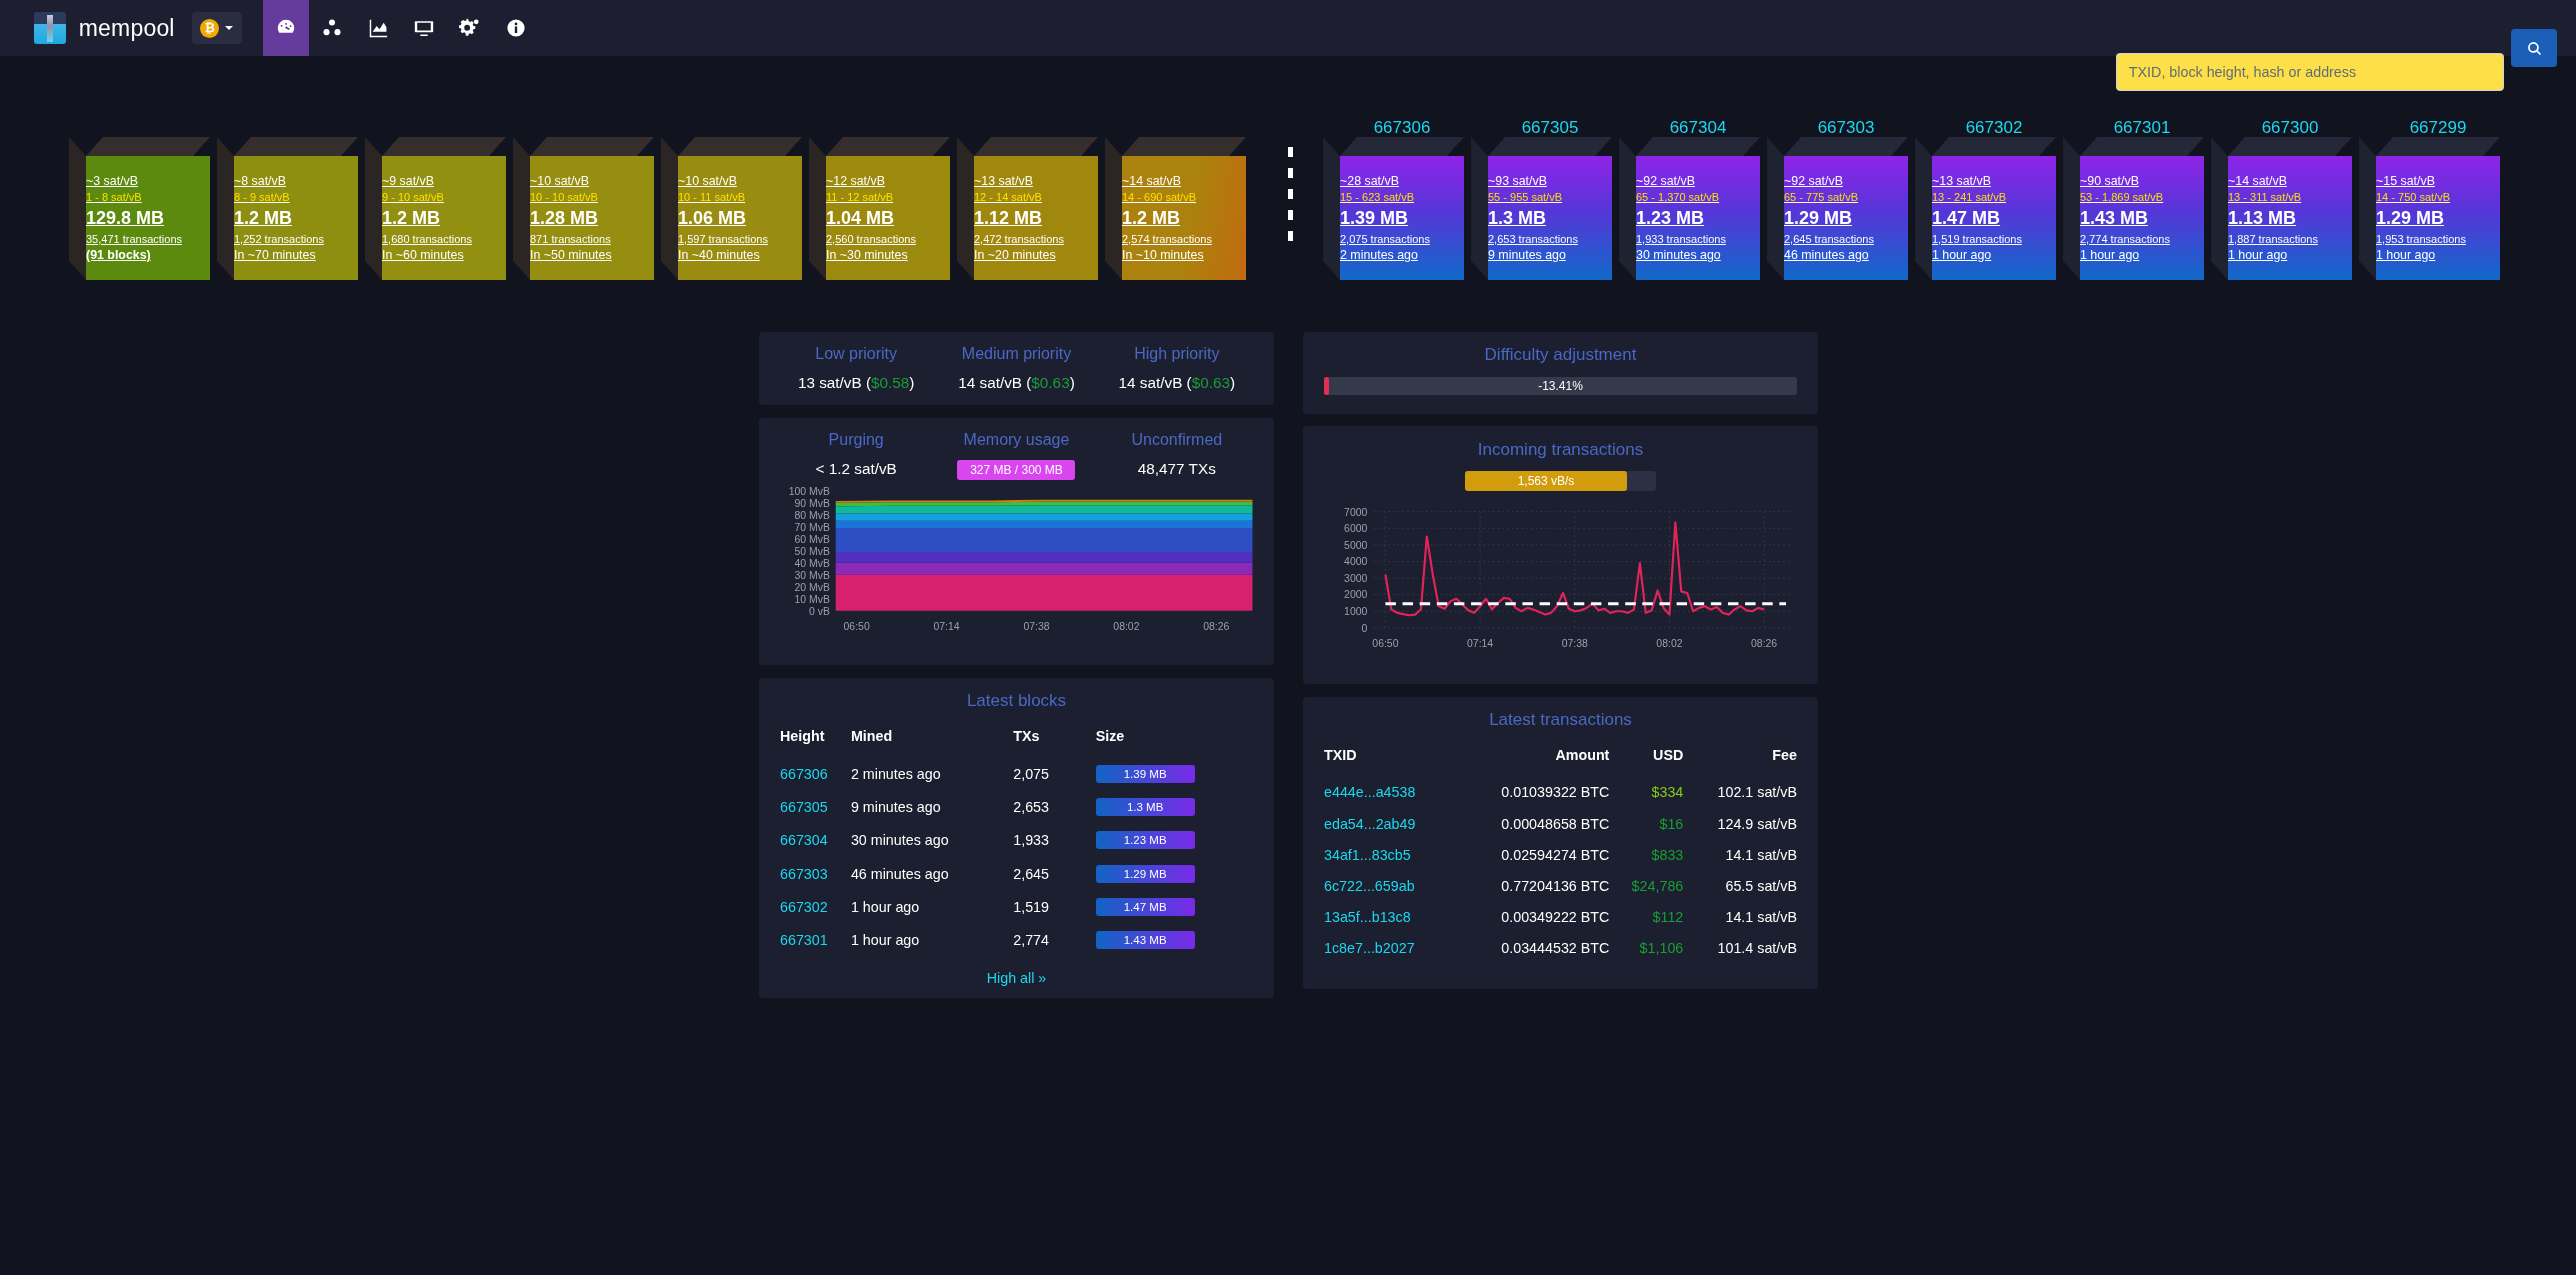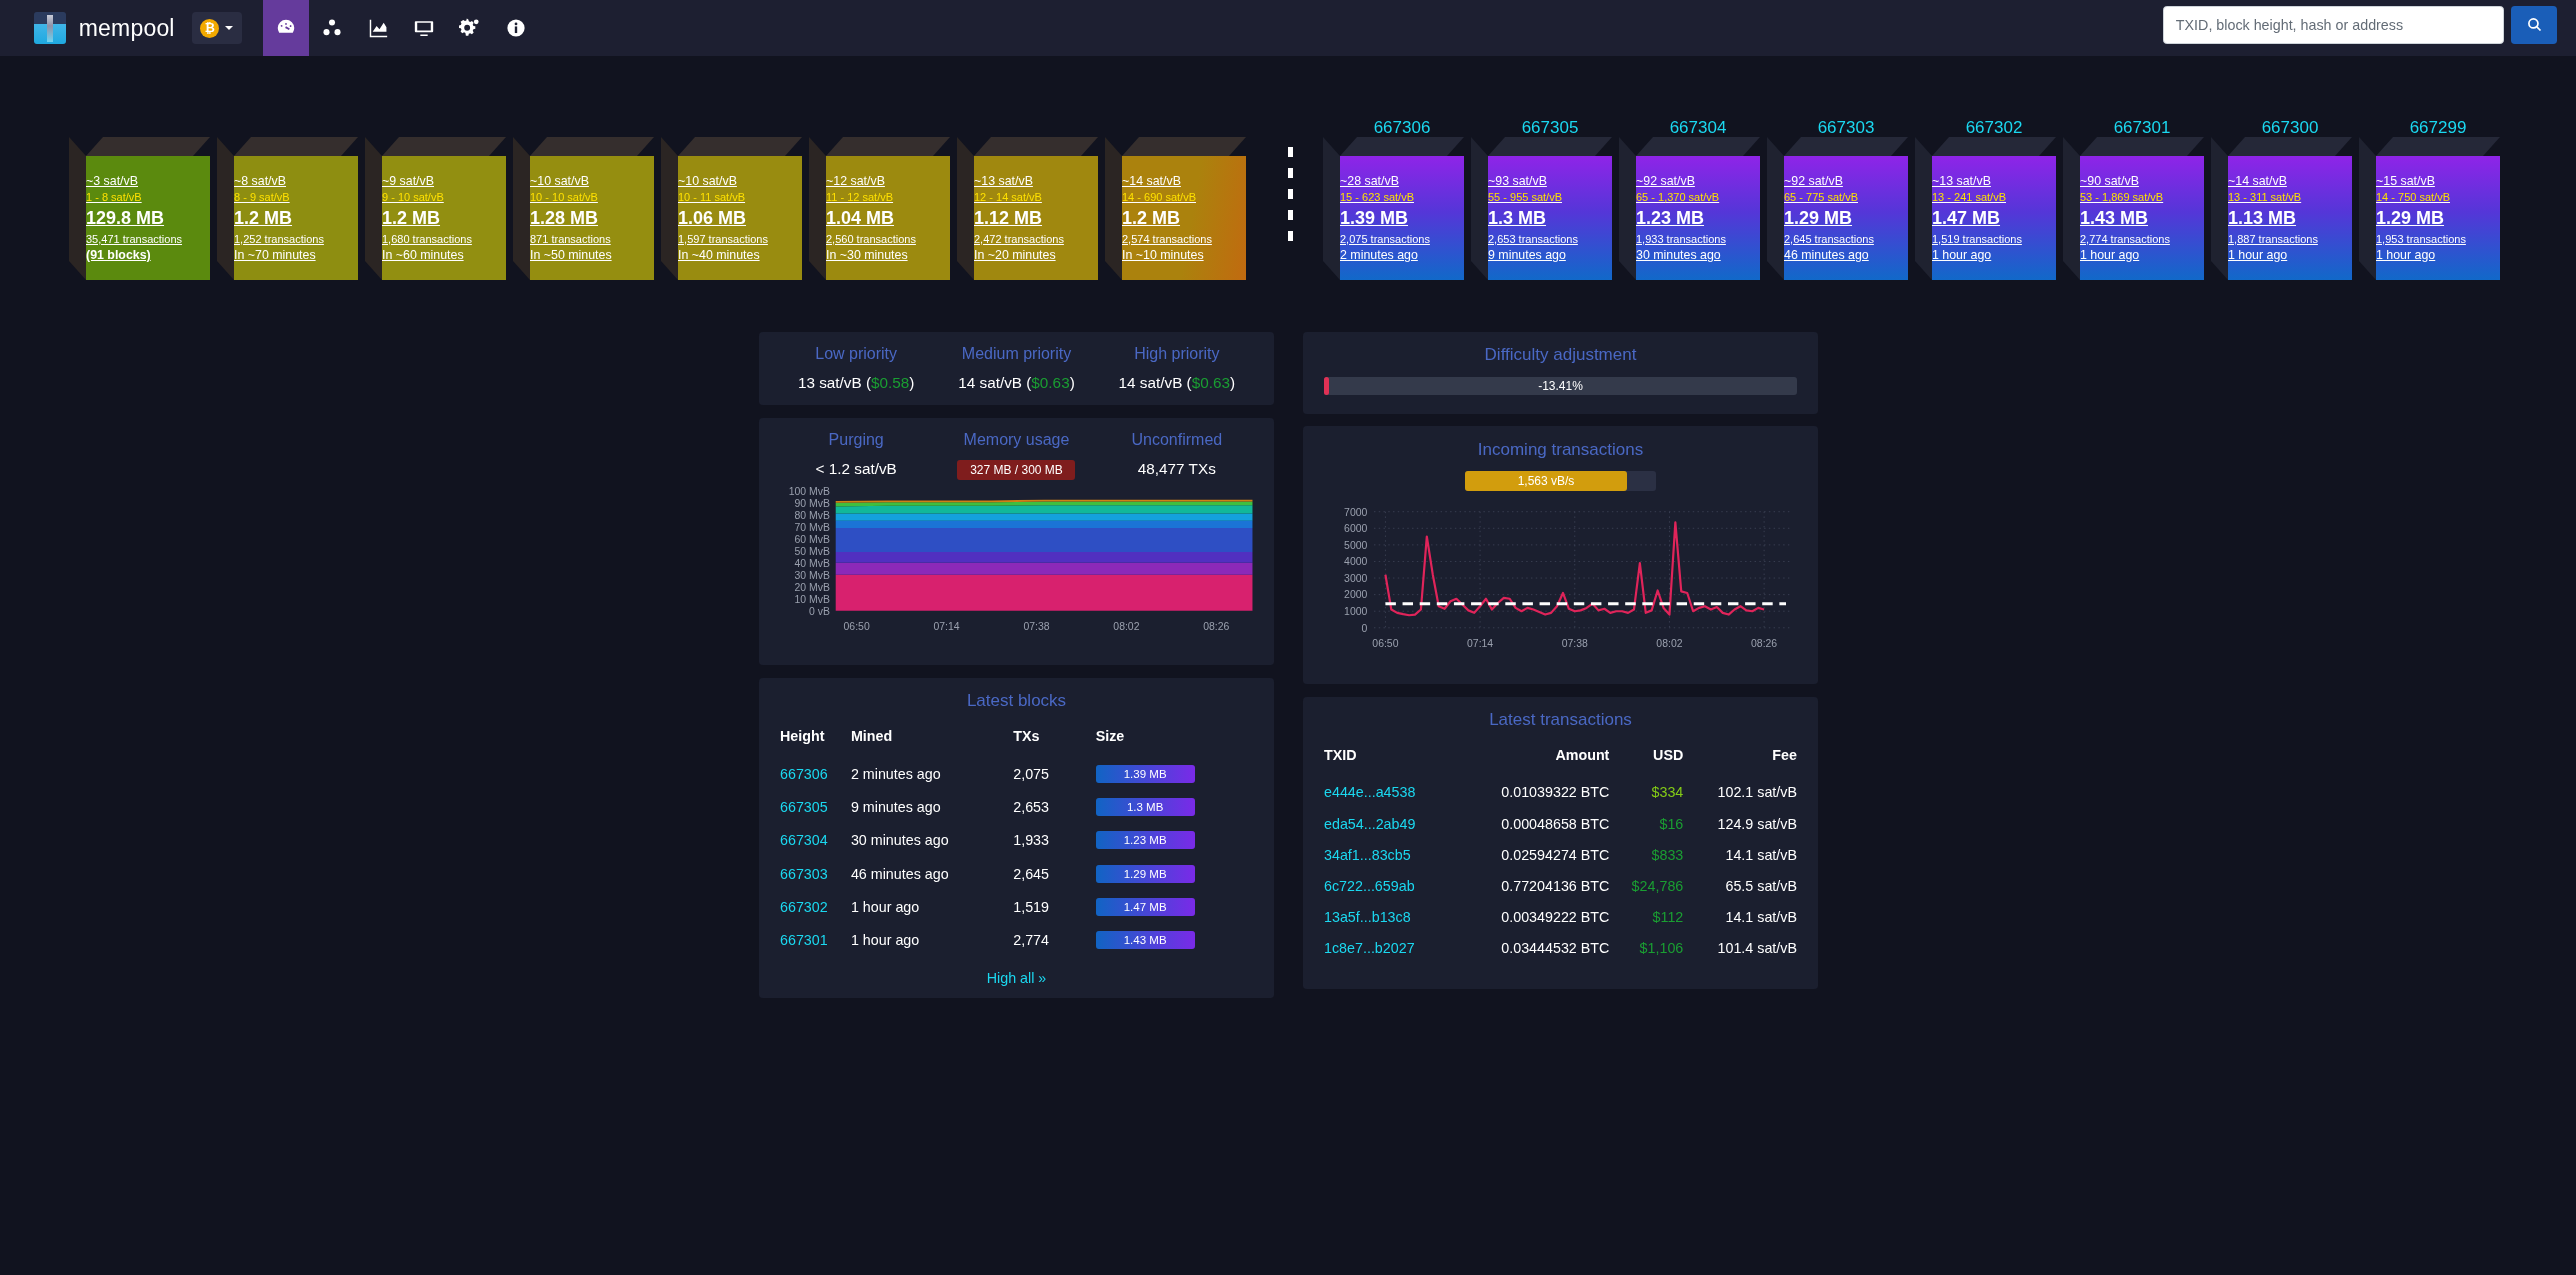--- a/index.html
+++ b/index.html
@@ -46,23 +46,23 @@
   .navicon {
     width: 46px; height: 56px; display: flex; align-items: center; justify-content: center;
     cursor: pointer;
   }
   .navicon.active { background: #653b9c; }
   .navicon svg { width: 22px; height: 22px; fill: #fff; }
   .search-wrap {
     position: absolute; right: 19px; top: 5.7px; display: flex; align-items: center;
   }
   .search-input {
-    width: 341px; height: 38px; border-radius: 3.8px; border: 1px solid #ced4da;
-    background: #ffffff; color: #2b2f3a; font-size: 14.3px; padding: 0 11.5px;
-    font-family: "Liberation Sans", sans-serif; outline: none;
+    width: 388px; height: 38px; border-radius: 3.8px; border: 1px solid #ced4da;
+    background: #fde047; color: #2b2f3a; font-size: 14.3px; padding: 0 11.5px;
+    font-family: "Liberation Sans", sans-serif; outline: none; margin-top: 47px;
   }
   .search-input::placeholder { color: #636c76; }
   .search-btn {
     width: 46px; height: 38px; margin-left: 6.7px; border-radius: 3.8px;
     background: #1a5eb8; border: none; display: flex; align-items: center; justify-content: center;
     cursor: pointer;
   }
   .search-btn svg { width: 17px; height: 17px; stroke: #fff; fill: none; stroke-width: 2.4; }
 
   
@@ -130,21 +130,21 @@
   .progbar .fill {
     position: absolute; left: 0; top: 0; height: 100%; border-radius: 2.9px;
   }
   .progbar span { position: relative; z-index: 2; }
 
   .pill {
     display: inline-flex; align-items: center; justify-content: center;
     height: 20px; min-width: 118px; border-radius: 2.9px;
     font-size: 12px; color: #fff; padding: 0 9.5px;
   }
-  .pill.danger { background: #7f1d1d; }
+  .pill.danger { background: #d946ef; }
   .pill.gold   { background: #d29d0d; width: 162px; }
 
   .badge-row { display: flex; justify-content: center; }
   .gold-track { width: 191px; height: 20px; background: #2b3044; border-radius: 2.9px; position: relative; }
   .gold-track .pill { position: absolute; left: 0; top: 0; width: 162px; }
 
   
   .chart-area { height: 157px; position: relative; margin-top: 7.6px; }
 
   

